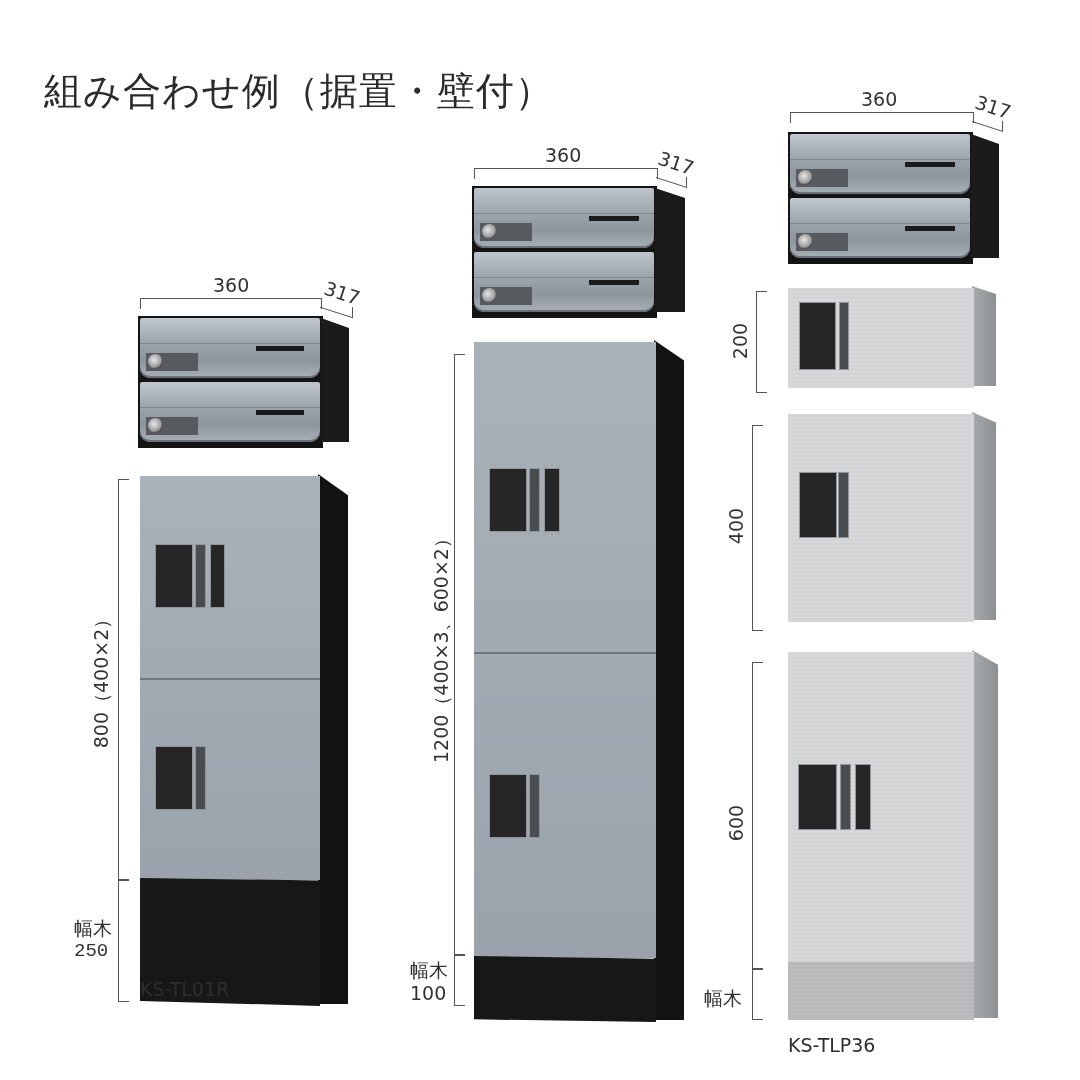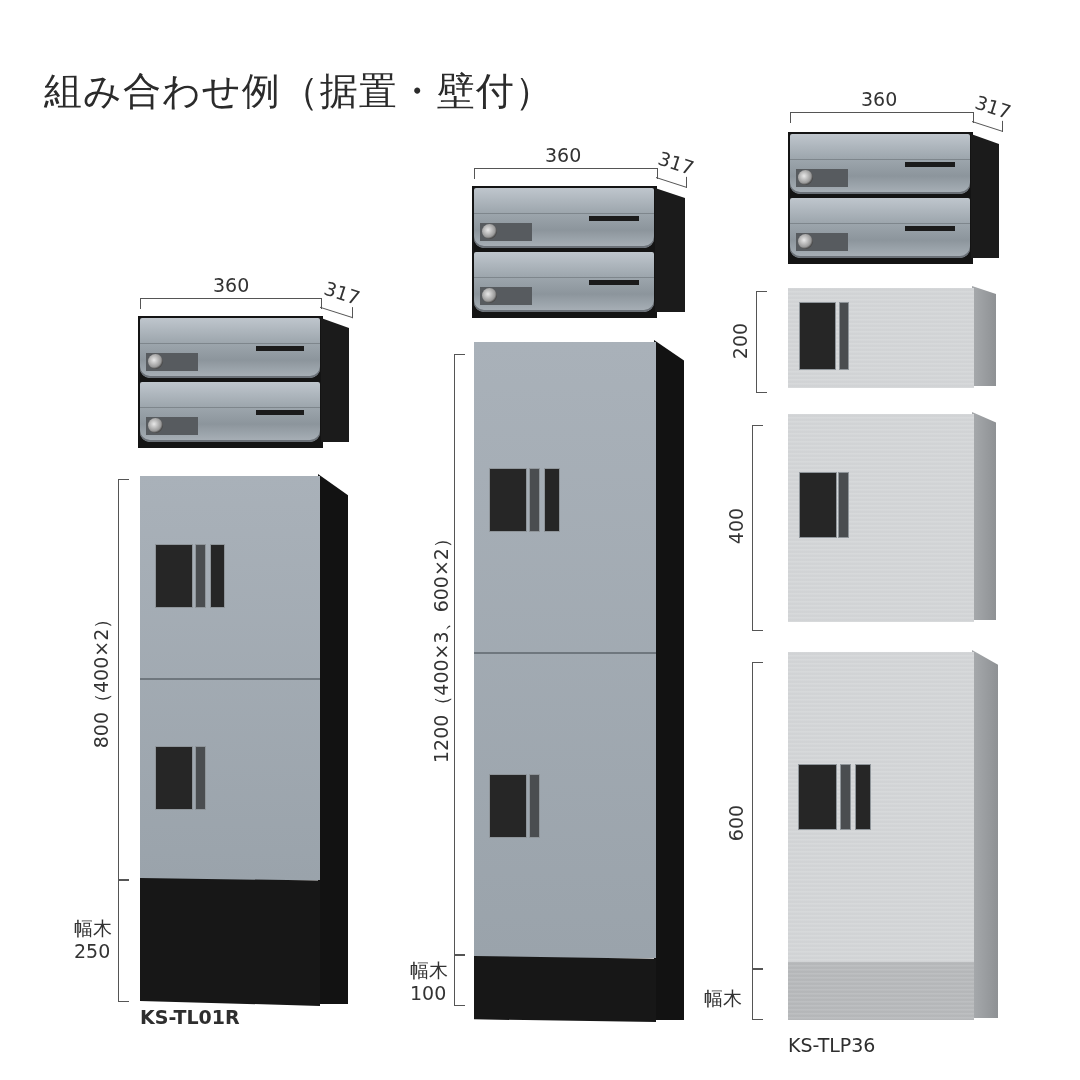--- a/index.html
+++ b/index.html
@@ -78,23 +78,23 @@
     <div class="abs win-bar dark" style="left:70px;top:70px;width:13px;height:62px;"></div>
 
     <div class="abs win" style="left:15px;top:272px;width:36px;height:62px;"></div>
     <div class="abs win-bar" style="left:55px;top:272px;width:9px;height:62px;"></div>
 
     <div class="abs lk-base-black" style="left:0;top:404px;width:180px;height:128px;clip-path:polygon(0 0,100% 2%,100% 100%,0 96%);"></div>
   </div>
 
   <div class="abs vbracket" style="left:118px;top:879px;height:121px;"></div>
   <div class="abs dim-text" style="left:74px;top:916px;">幅木</div>
-  <div class="abs dim-text" style="left:74px;top:940px;">250</div>
+  <div class="abs dim-text" style="left:74px;top:940px;font-family:Liberation Mono, monospace;">250</div>
 
-  <div class="abs model" style="left:140px;top:1006px;font-weight:bold;">KS-TL01R</div>
+  <div class="abs model" style="left:140px;top:978px;">KS-TL01R</div>
 </div>
 
 <div>
   <div class="abs dim-text" style="left:545px;top:144px;">360</div>
   <div class="abs hbracket" style="left:474px;top:168px;width:182px;"></div>
   <div class="abs dim-text" style="left:658px;top:152px;transform:rotate(18deg);">317</div>
   <div class="abs depth" style="left:656px;top:172px;width:30px;"></div>
 
   <div class="abs" style="left:472px;top:186px;width:214px;height:132px;">
     <div class="abs mb-body" style="left:0;top:0;width:185px;height:132px;"></div>

